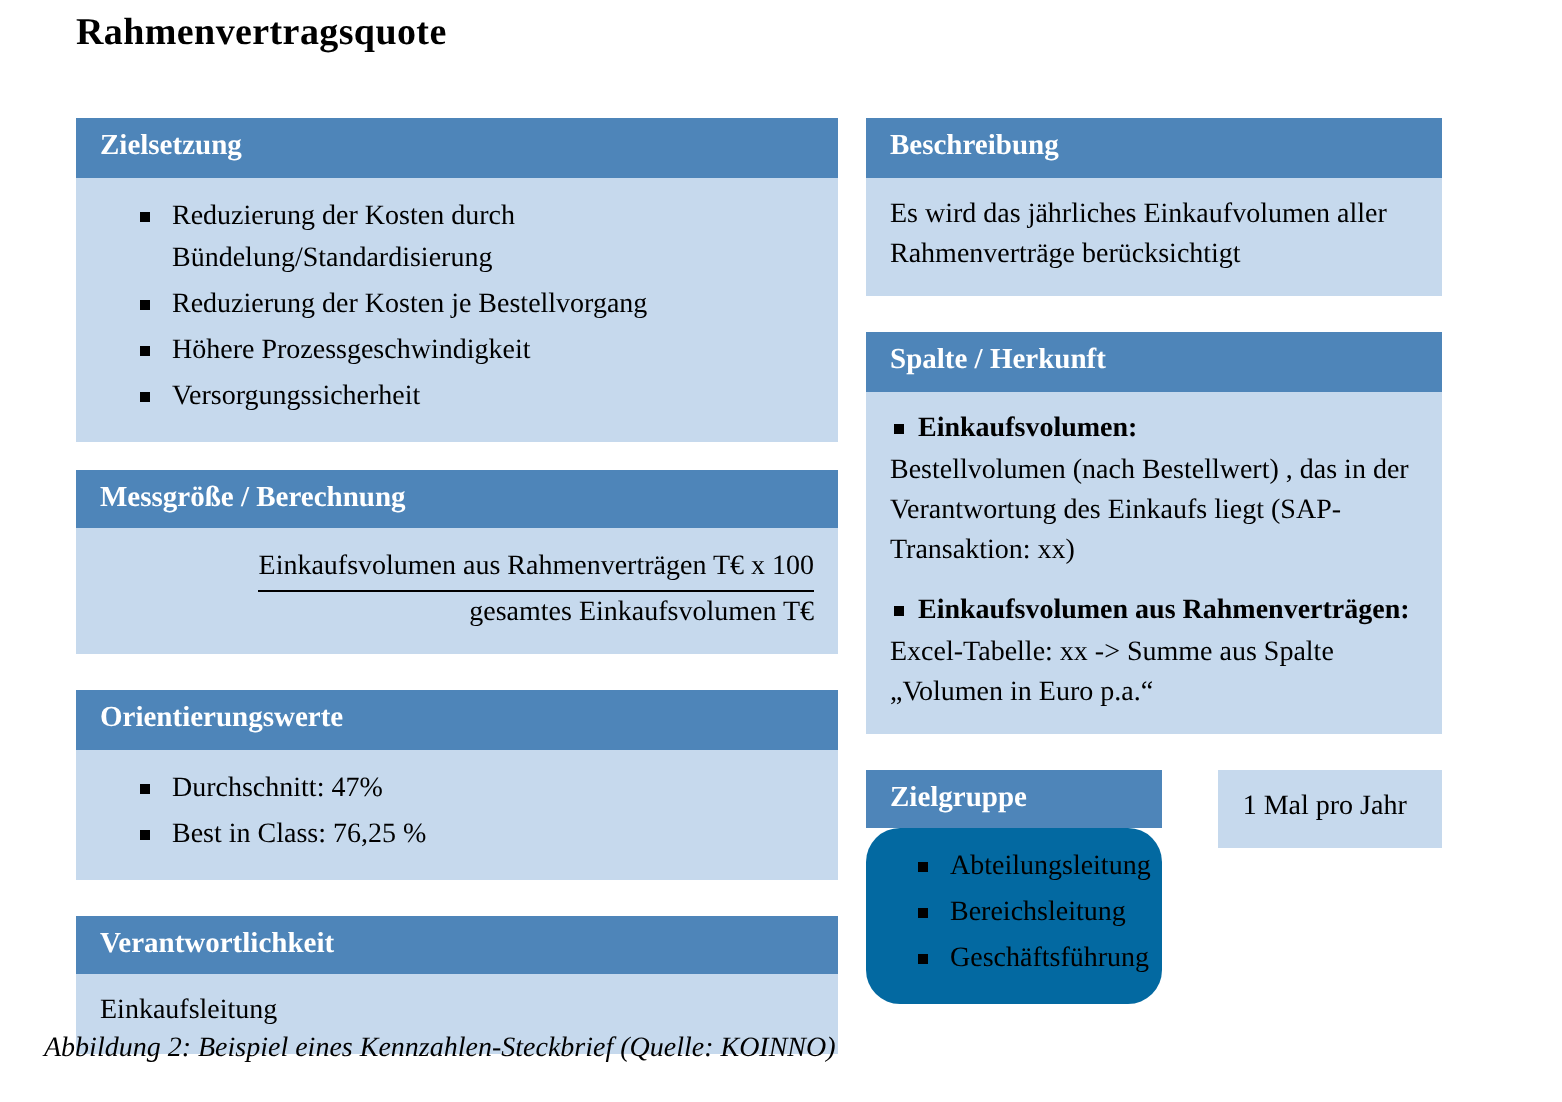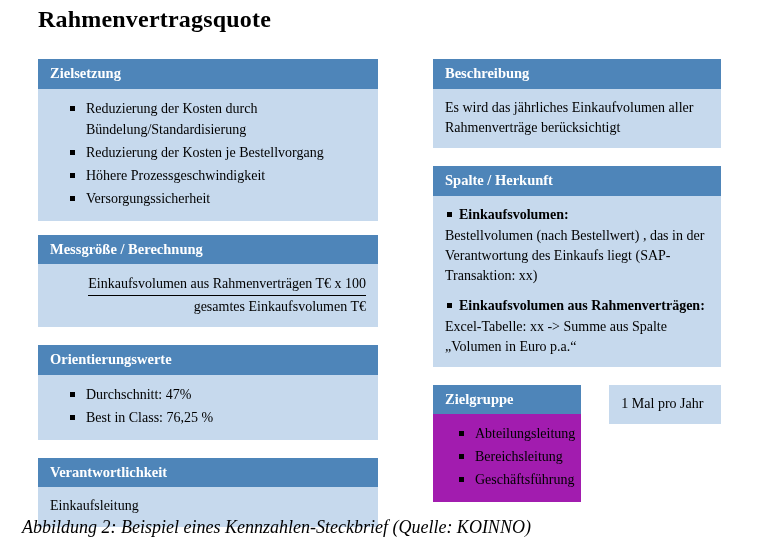--- a/index.html
+++ b/index.html
@@ -18,30 +18,30 @@
   .page {
     position: relative;
     width: 781px;
     height: 551px;
   }
   .title {
     position: absolute;
     left: 38px;
     top: 6px;
     font-family: "Liberation Serif", serif;
-    font-size: 24px;
+    font-size: 19px;
     font-weight: bold;
     color: #000000;
     letter-spacing: 0.2px;
   }
   .col-left {
     position: absolute;
     left: 38px;
     top: 59px;
-    width: 340px;
+    width: 381px;
   }
   .col-right {
     position: absolute;
     left: 433px;
     top: 59px;
     width: 288px;
   }
   .block { margin-bottom: 0; }
   .hdr {
     background: #4E85B9;
@@ -93,25 +93,26 @@
     text-align: right;
     line-height: 1.5;
   }
   .two-col {
     display: flex;
     gap: 28px;
   }
   .two-col .left-sub { width: 160px; }
   .two-col .right-sub { width: 156px; }
   .sub-body-list {
-    background: #a21caf;
+    background: #0369a1;
     font-family: "Liberation Serif", serif;
     font-size: 14px;
     padding: 9px 6px 10px 6px;
     box-sizing: border-box;
+    border-radius: 17px;
   }
   .src-body p {
     margin: 0 0 0 0;
   }
   .src-body .lead {
     font-weight: bold;
     margin: 0 0 1px 0;
     padding-left: 14px;
     position: relative;
   }
@@ -128,21 +129,21 @@
     margin: 0 0 10px 0;
     line-height: 1.42;
   }
   .src-body .para.last { margin-bottom: 0; }
   .caption {
     position: absolute;
     left: 22px;
     top: 517px;
     font-family: "Liberation Serif", serif;
     font-style: italic;
-    font-size: 18px;
+    font-size: 14px;
     color: #000000;
   }
 </style>
 </head>
 <body>
 
 <div class="page">
 
   <div class="title">Rahmenvertragsquote</div>
 

